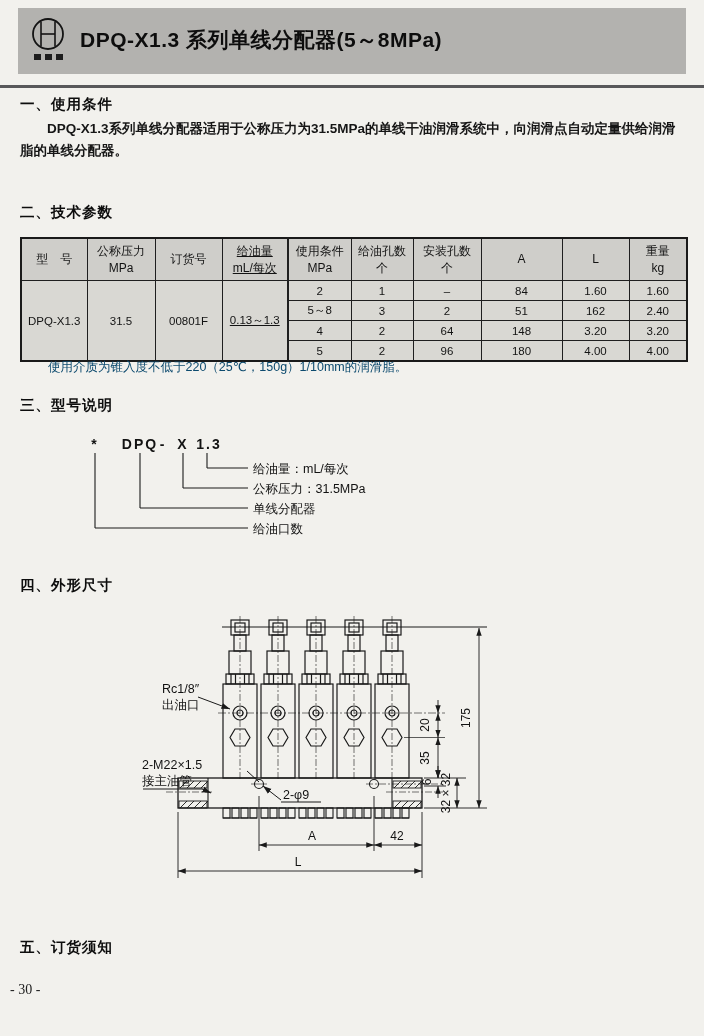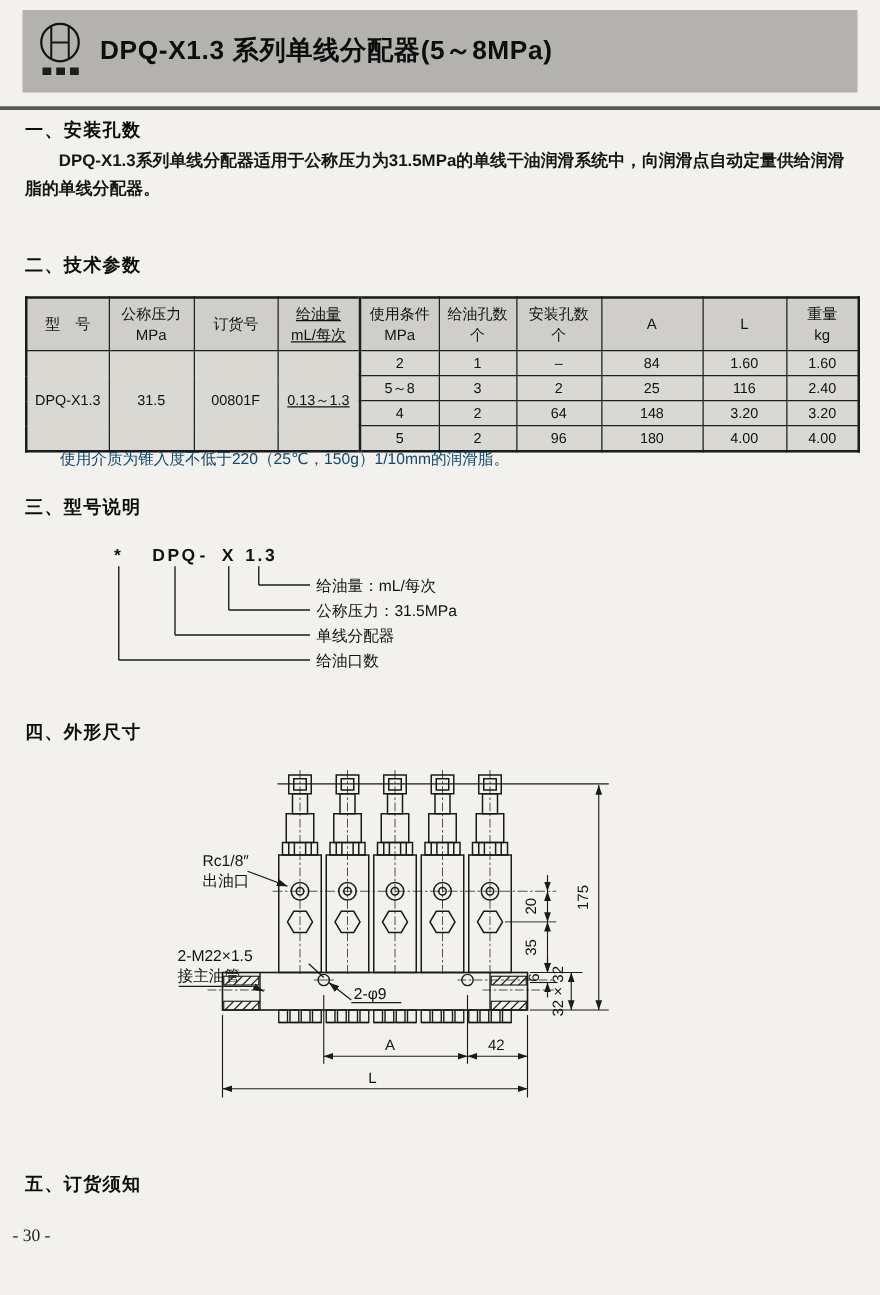--- a/index.html
+++ b/index.html
@@ -71,21 +71,21 @@
       <line x1="29" y1="7.5" x2="29" y2="32.5" stroke="#141414" stroke-width="1.6"></line>
       <line x1="15" y1="20" x2="29" y2="20" stroke="#141414" stroke-width="1.6"></line>
       <rect x="8" y="40" width="7" height="6" fill="#1d1d1d"></rect>
       <rect x="19" y="40" width="7" height="6" fill="#1d1d1d"></rect>
       <rect x="30" y="40" width="7" height="6" fill="#1d1d1d"></rect>
     </svg>
     <div class="page-title">DPQ-X1.3 系列单线分配器(5～8MPa)</div>
   </div>
   <div class="divider"></div>
 
-  <div class="sec-heading" style="top:95px">一、安装孔数</div>
+  <div class="sec-heading" style="top:95px">一、使用条件</div>
   <div class="body-par" style="top:118px">DPQ-X1.3系列单线分配器适用于公称压力为31.5MPa的单线干油润滑系统中，向润滑点自动定量供给润滑脂的单线分配器。</div>
 
   <div class="sec-heading" style="top:203px">二、技术参数</div>
 
   <table class="ptable">
     <colgroup>
       <col style="width:66px">
         <col style="width:68px">
         <col style="width:67px">
         <col style="width:66px">
@@ -148,22 +148,22 @@
       <td>1</td>
       <td>–</td>
       <td>84</td>
       <td>1.60</td>
       <td>1.60</td>
     </tr>
     <tr>
       <td>5～8</td>
       <td>3</td>
       <td>2</td>
-      <td>25</td>
-      <td>116</td>
+      <td>51</td>
+      <td>162</td>
       <td>2.40</td>
     </tr>
     <tr>
       <td>4</td>
       <td>2</td>
       <td>64</td>
       <td>148</td>
       <td>3.20</td>
       <td>3.20</td>
     </tr>

